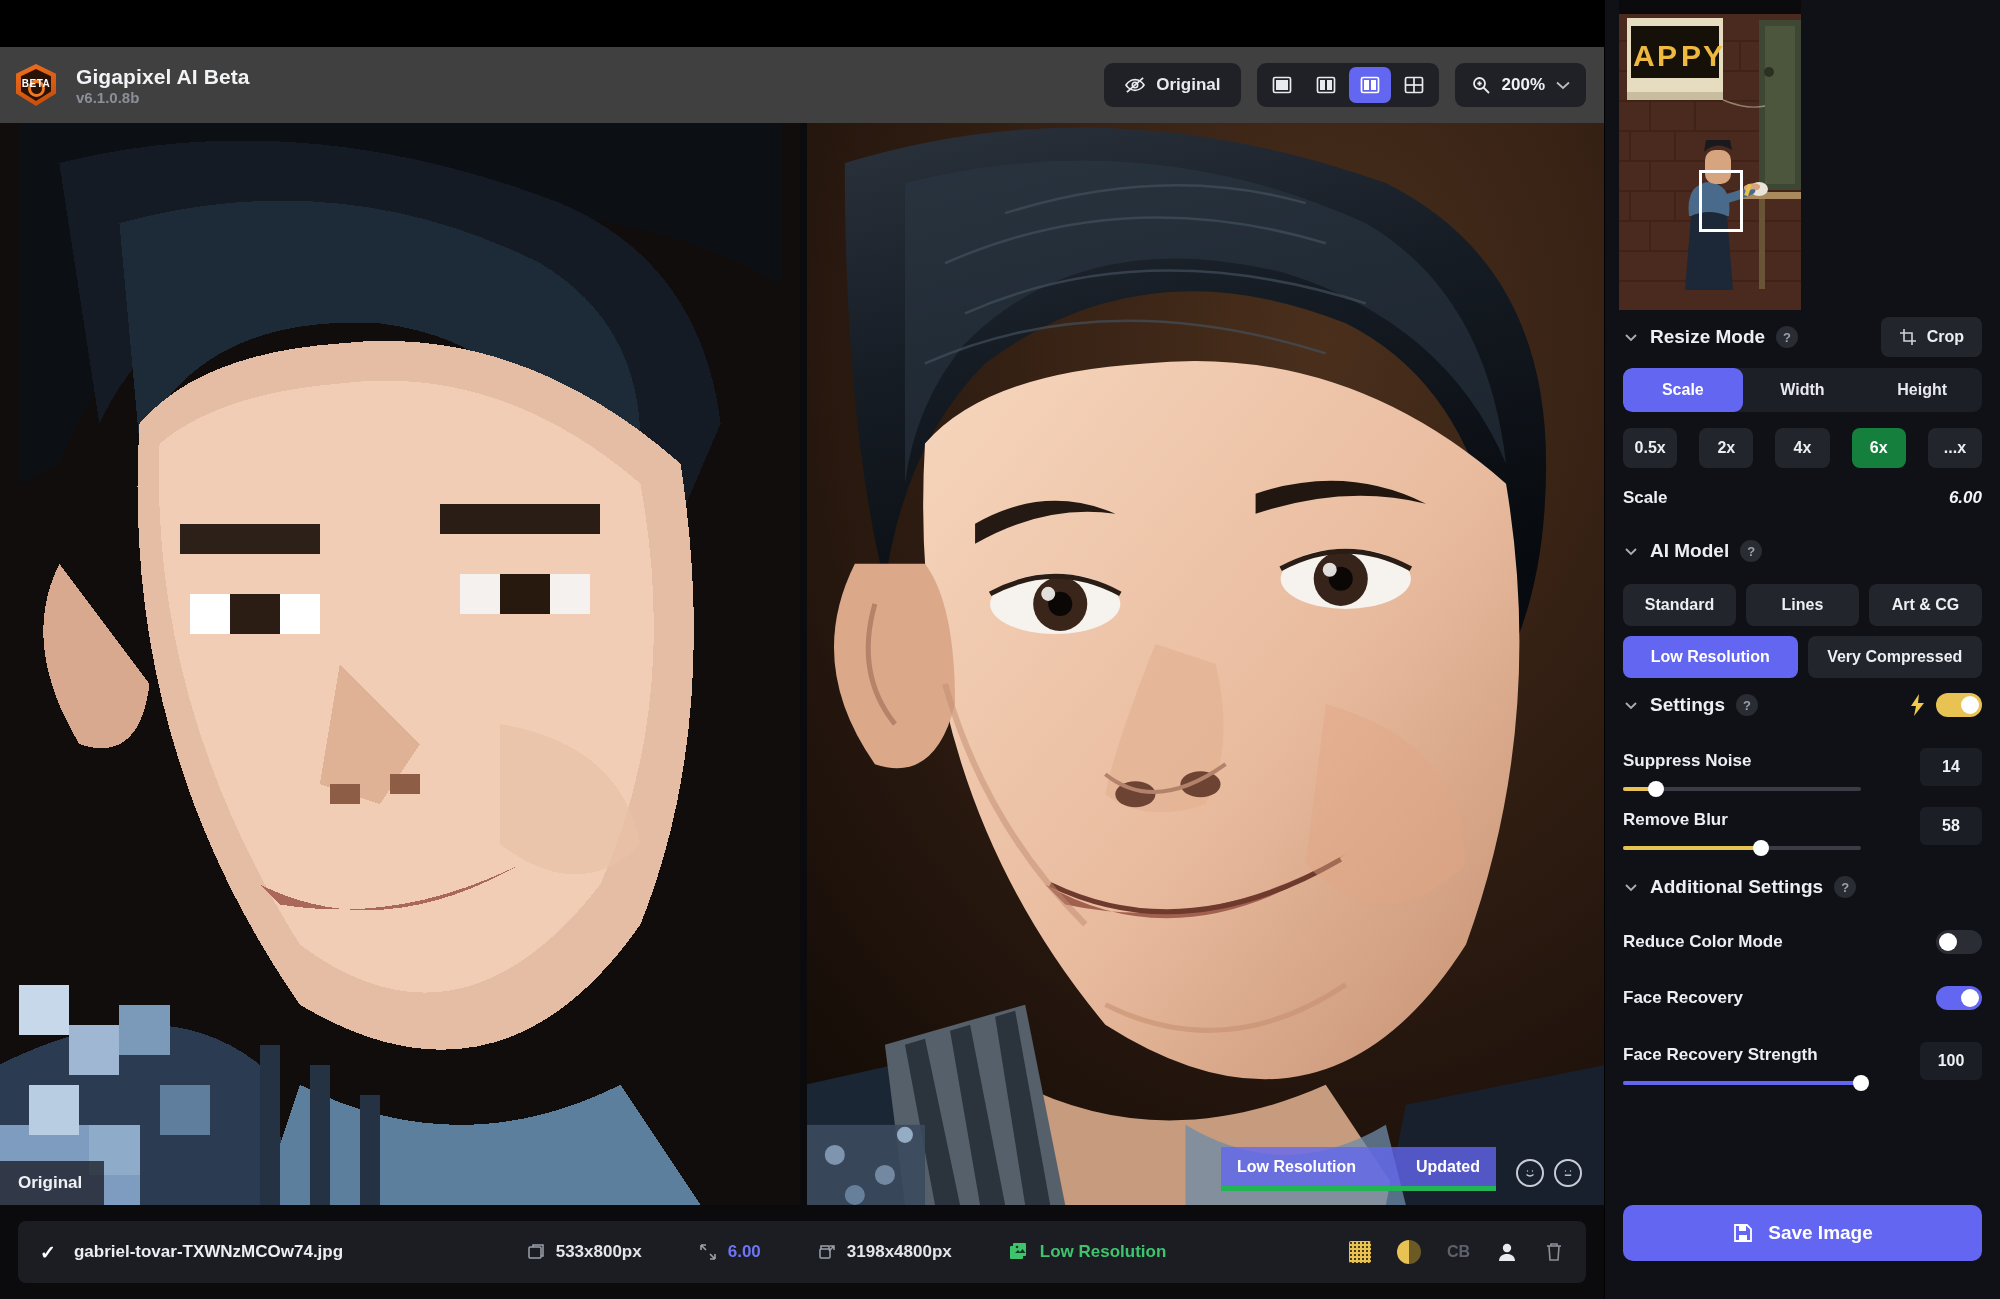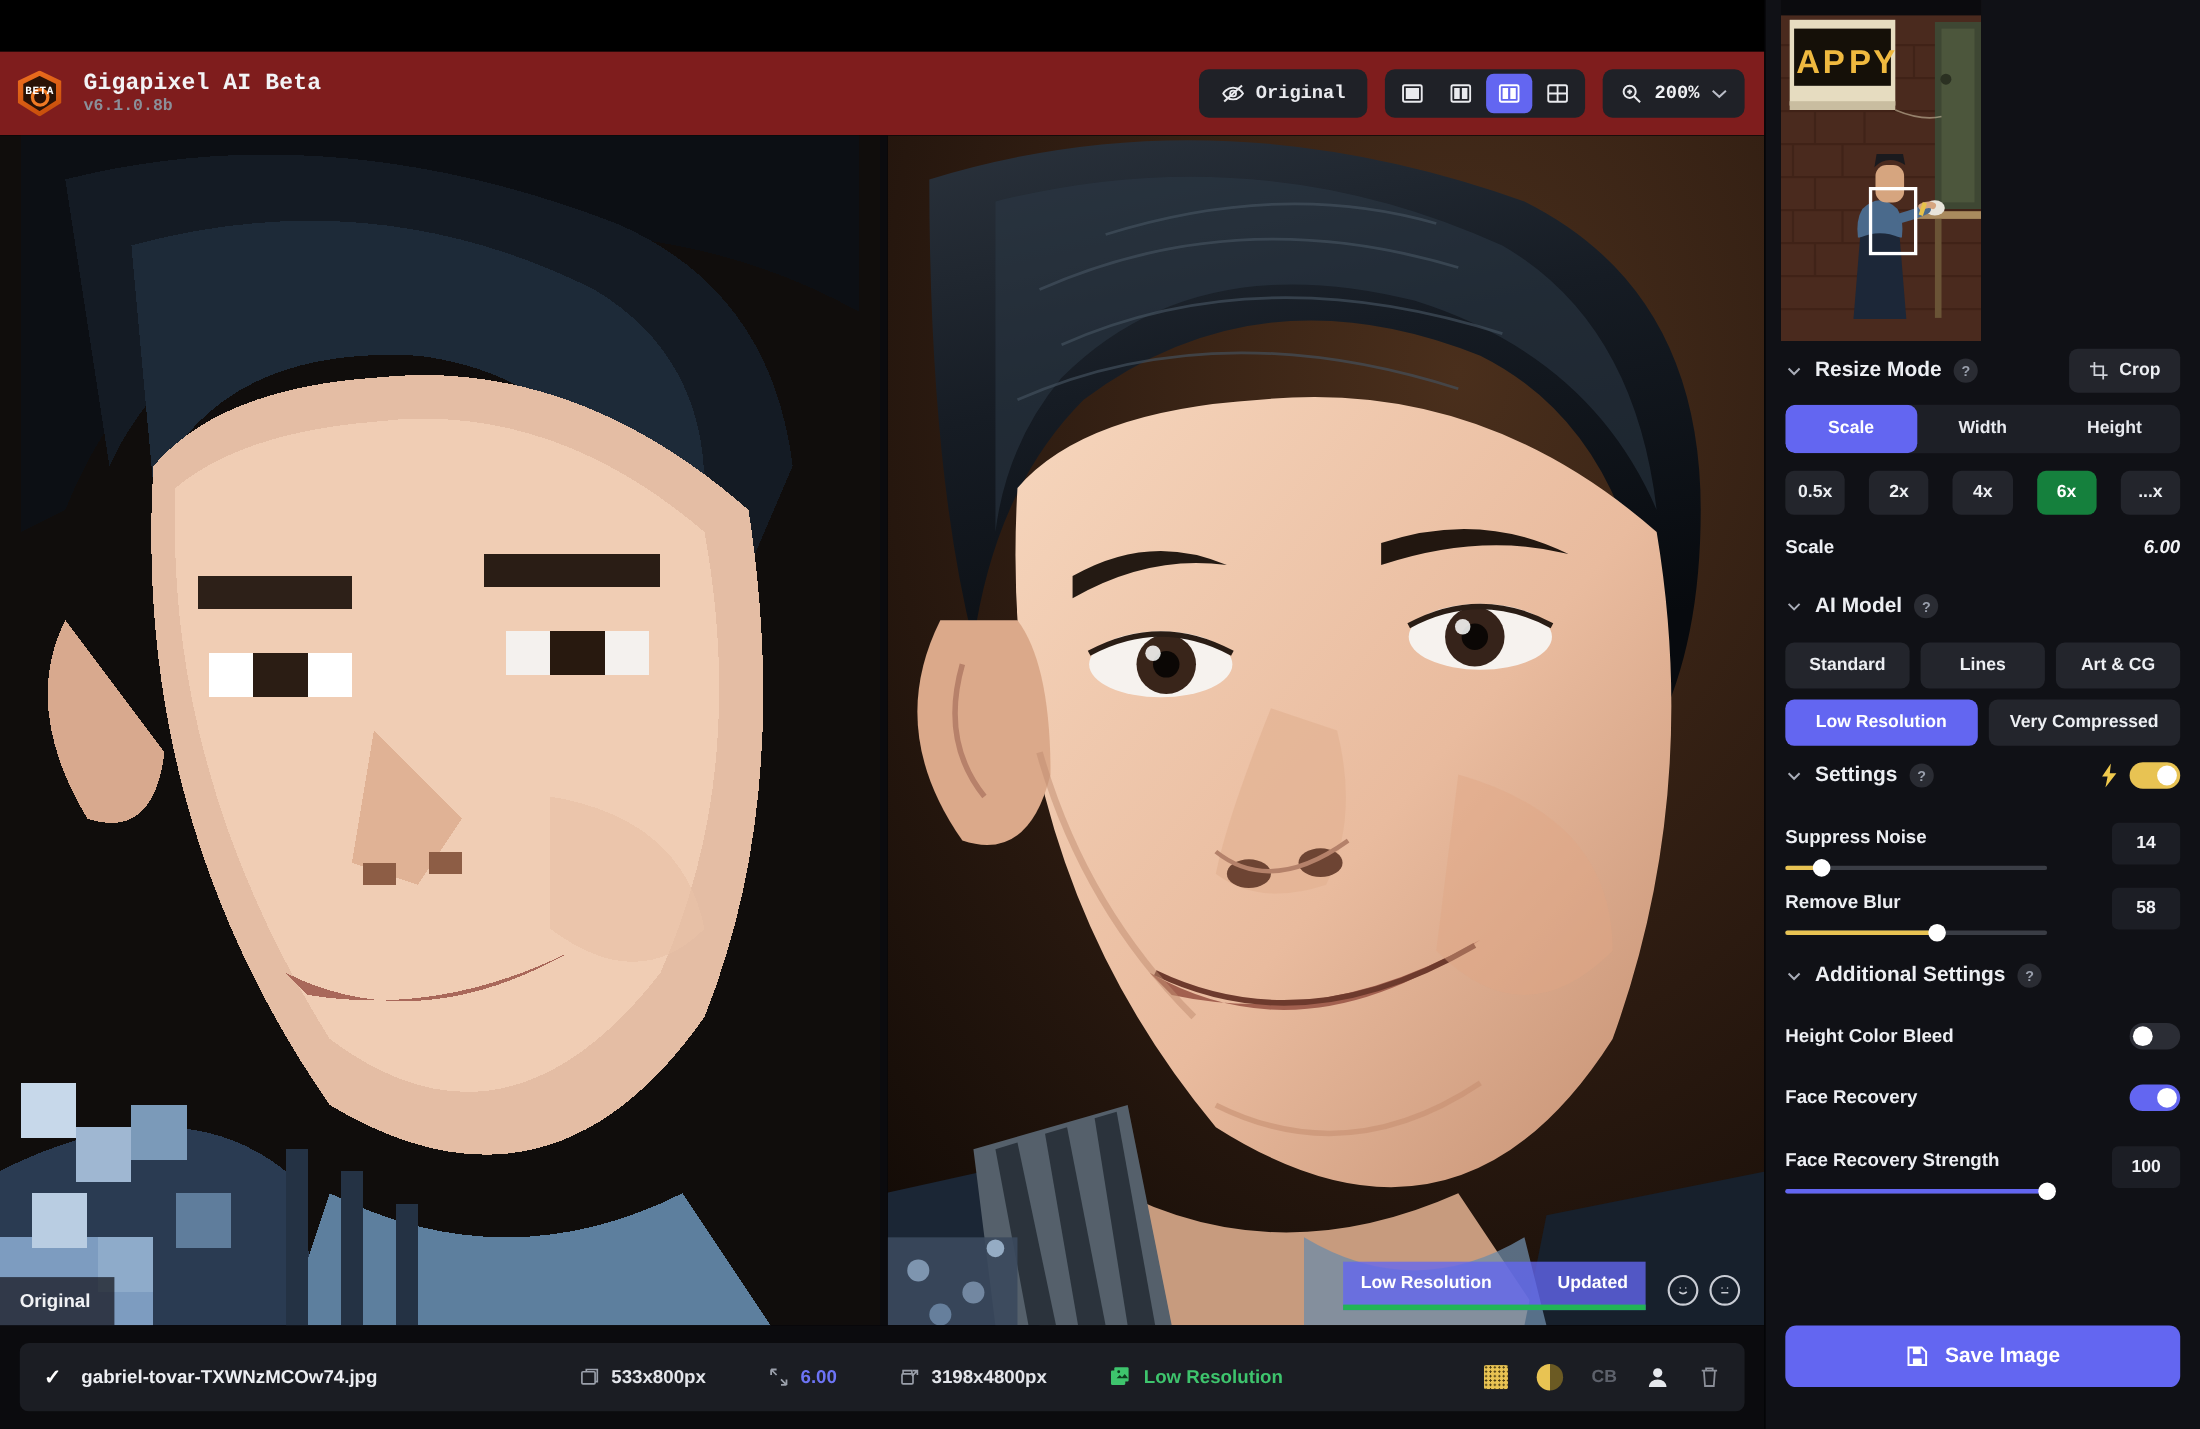--- a/index.html
+++ b/index.html
@@ -18,22 +18,22 @@
 
   
   .top-strip {
     position: absolute; left:0; top:0; width: 2000px; height: 47px;
     background: #000;
   }
 
   
   .header {
     position: absolute; left: 0; top: 47px; width: 1604px; height: 76px;
-    background: #7f1d1d;
-    display: flex; align-items: center; font-family: Liberation Mono, monospace;
+    background: #404040;
+    display: flex; align-items: center;
   }
   .brand { display: flex; align-items: center; padding-left: 16px; gap: 13px; }
   .logo {
     width: 40px; height: 42px; position: relative; flex: none;
   }
   .logo .shield {
     width: 40px; height: 42px;
     background: linear-gradient(160deg,#f07020,#c24a08);
     clip-path: polygon(50% 0%, 100% 23%, 100% 70%, 50% 100%, 0% 70%, 0% 23%);
     display:flex; align-items:center; justify-content:center;
@@ -788,21 +788,21 @@
         <span class="chev">
           <svg width="16" height="16" viewBox="0 0 16 16" fill="none" stroke="#a9adb8" stroke-width="1.8">
             <path d="M3 6l5 5 5-5"></path>
           </svg>
         </span>
         <span class="sec-title">Additional Settings</span>
         <span class="qmark">?</span>
       </div>
 
       <div class="toggle-row">
-        <span class="tl">Height Color Bleed</span>
+        <span class="tl">Reduce Color Mode</span>
         <div class="switch">
             <div class="dot"></div>
           </div>
       </div>
 
       <div class="toggle-row">
         <span class="tl">Face Recovery</span>
         <div class="switch on">
             <div class="dot"></div>
           </div>

